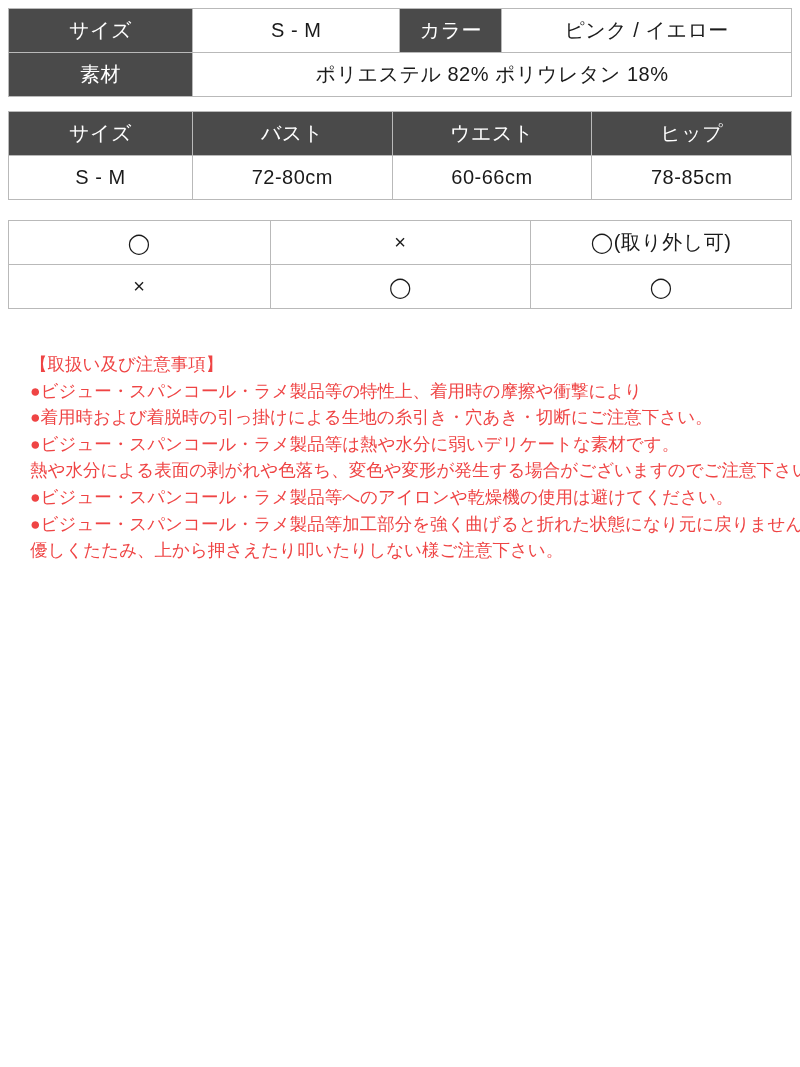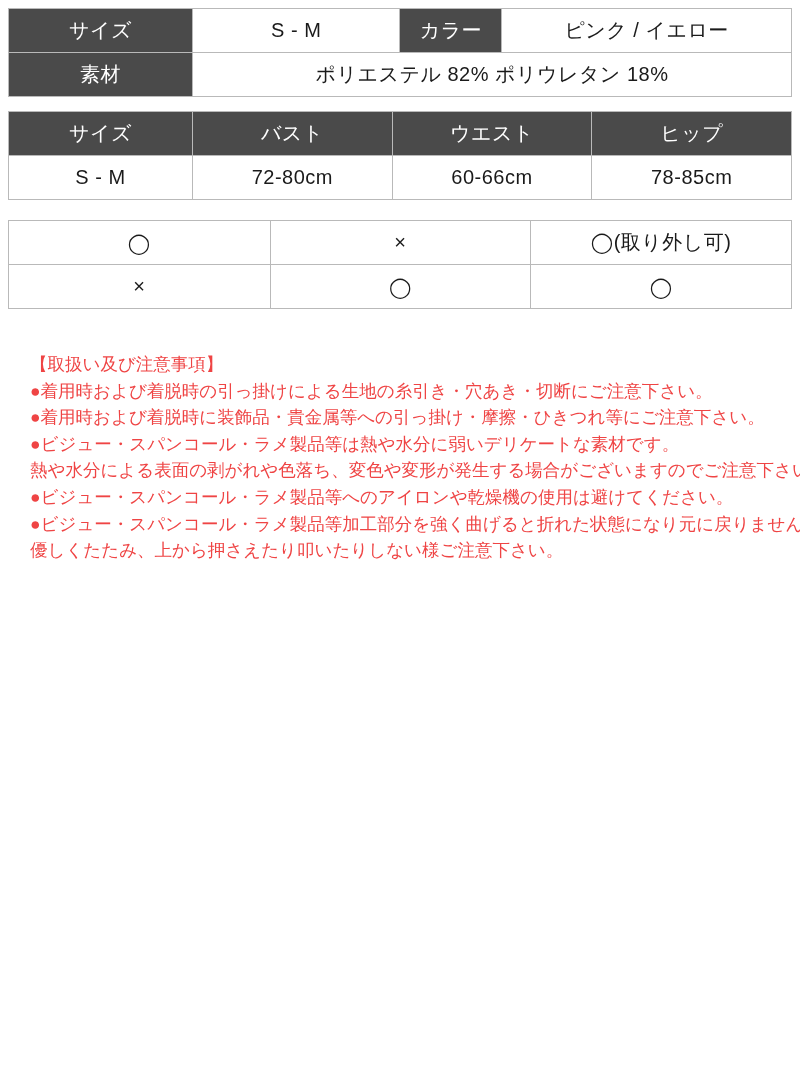--- a/index.html
+++ b/index.html
@@ -124,22 +124,22 @@
       <tr>
         <td>×</td>
         <td>◯</td>
         <td>◯</td>
       </tr>
     </tbody>
   </table>
 
   <div class="notes">
     <div class="note-line">【取扱い及び注意事項】</div>
+    <div class="note-line">●ビジュー・スパンコール・ラメ製品等の特性上、着用時の摩擦や衝撃により</div>
     <div class="note-line">●着用時および着脱時の引っ掛けによる生地の糸引き・穴あき・切断にご注意下さい。</div>
-    <div class="note-line">●着用時および着脱時に装飾品・貴金属等への引っ掛け・摩擦・ひきつれ等にご注意下さい。</div>
     <div class="note-line">●ビジュー・スパンコール・ラメ製品等は熱や水分に弱いデリケートな素材です。</div>
     <div class="note-line">熱や水分による表面の剥がれや色落ち、変色や変形が発生する場合がございますのでご注意下さい。</div>
     <div class="note-line">●ビジュー・スパンコール・ラメ製品等へのアイロンや乾燥機の使用は避けてください。</div>
     <div class="note-line">●ビジュー・スパンコール・ラメ製品等加工部分を強く曲げると折れた状態になり元に戻りません。</div>
     <div class="note-line">優しくたたみ、上から押さえたり叩いたりしない様ご注意下さい。</div>
   </div>
 
 </div>
 
 </body></html>

